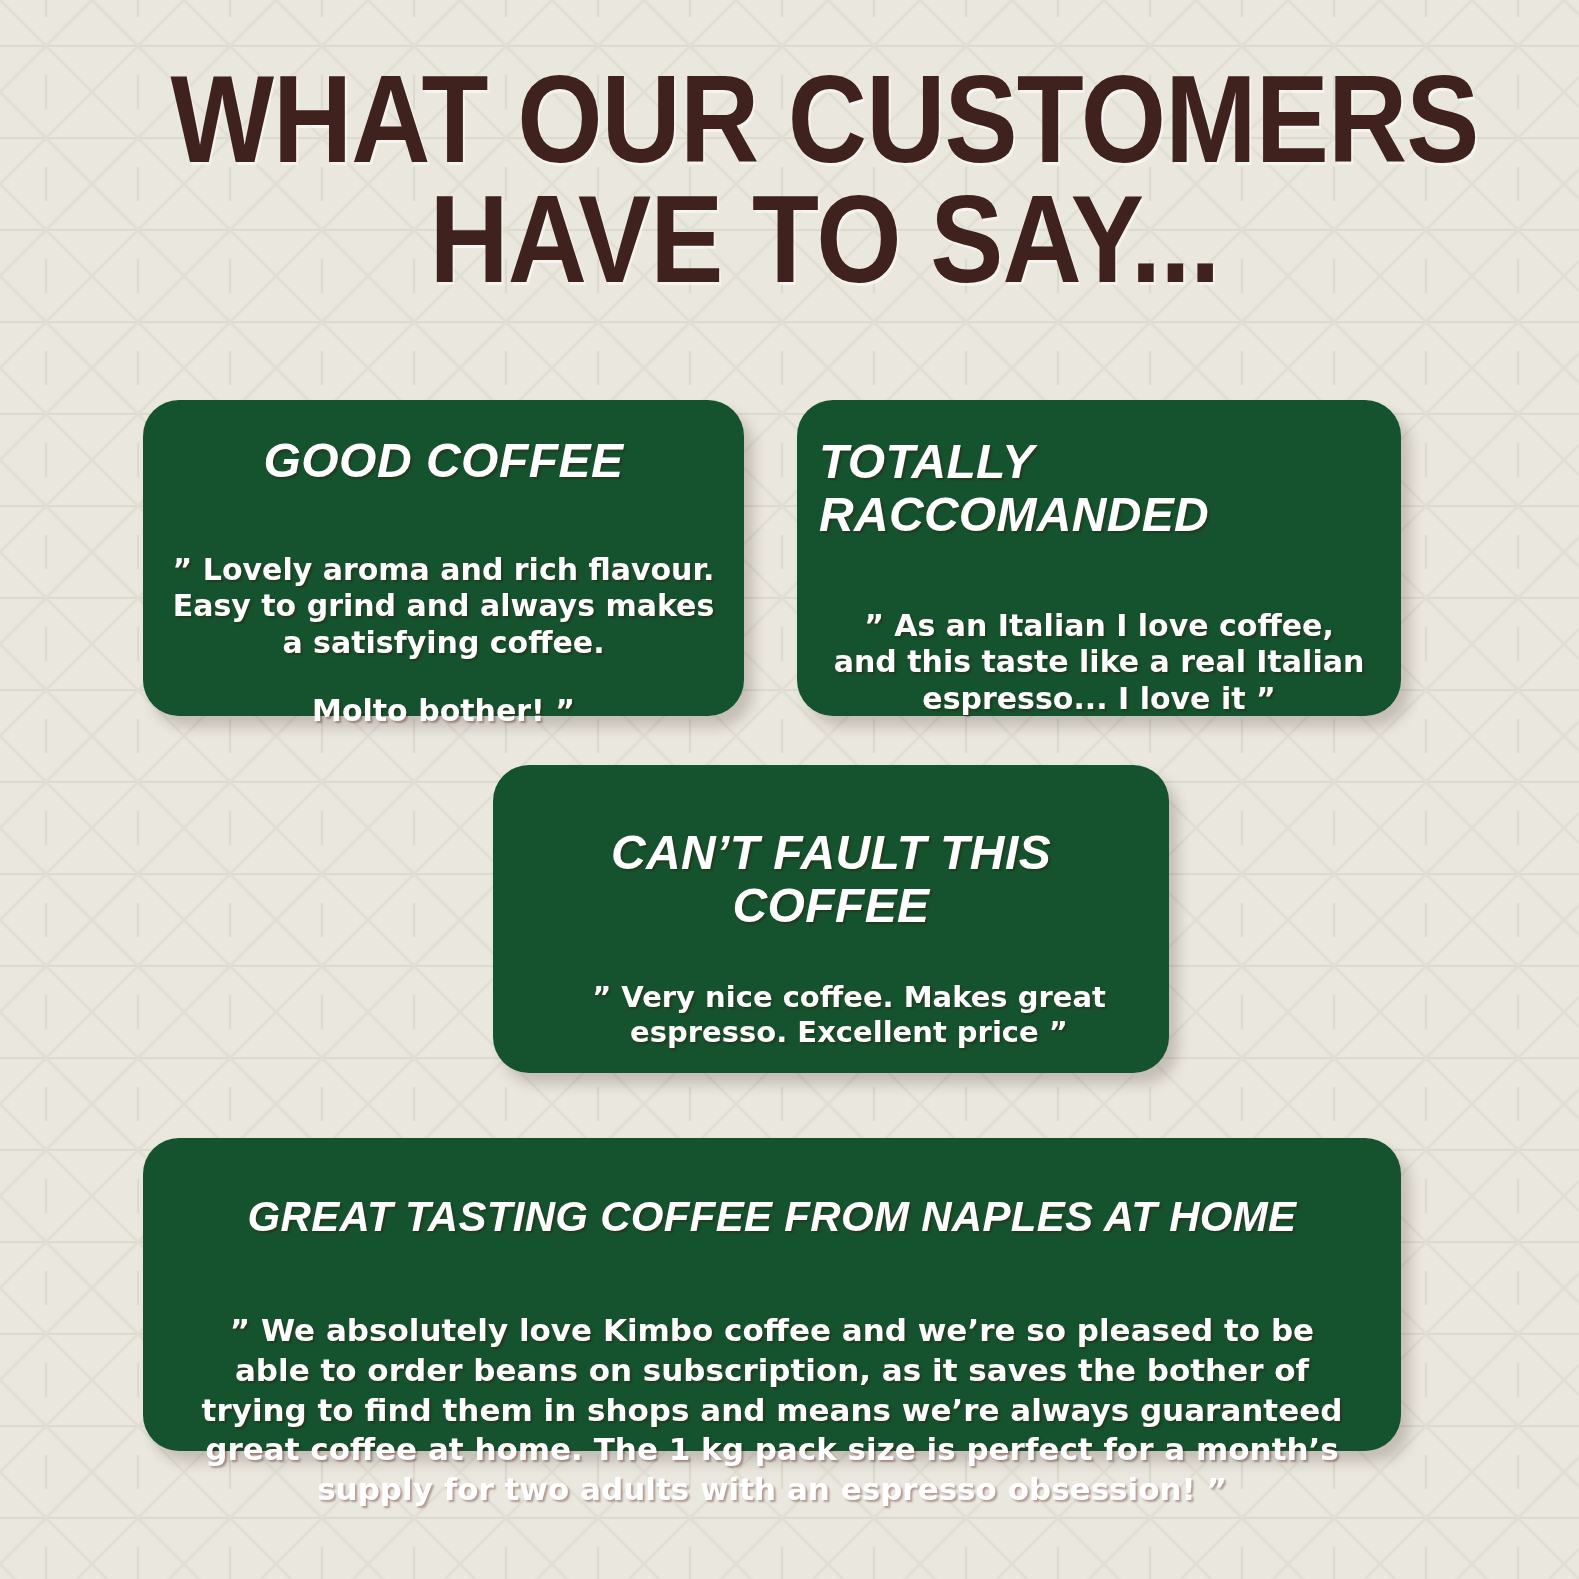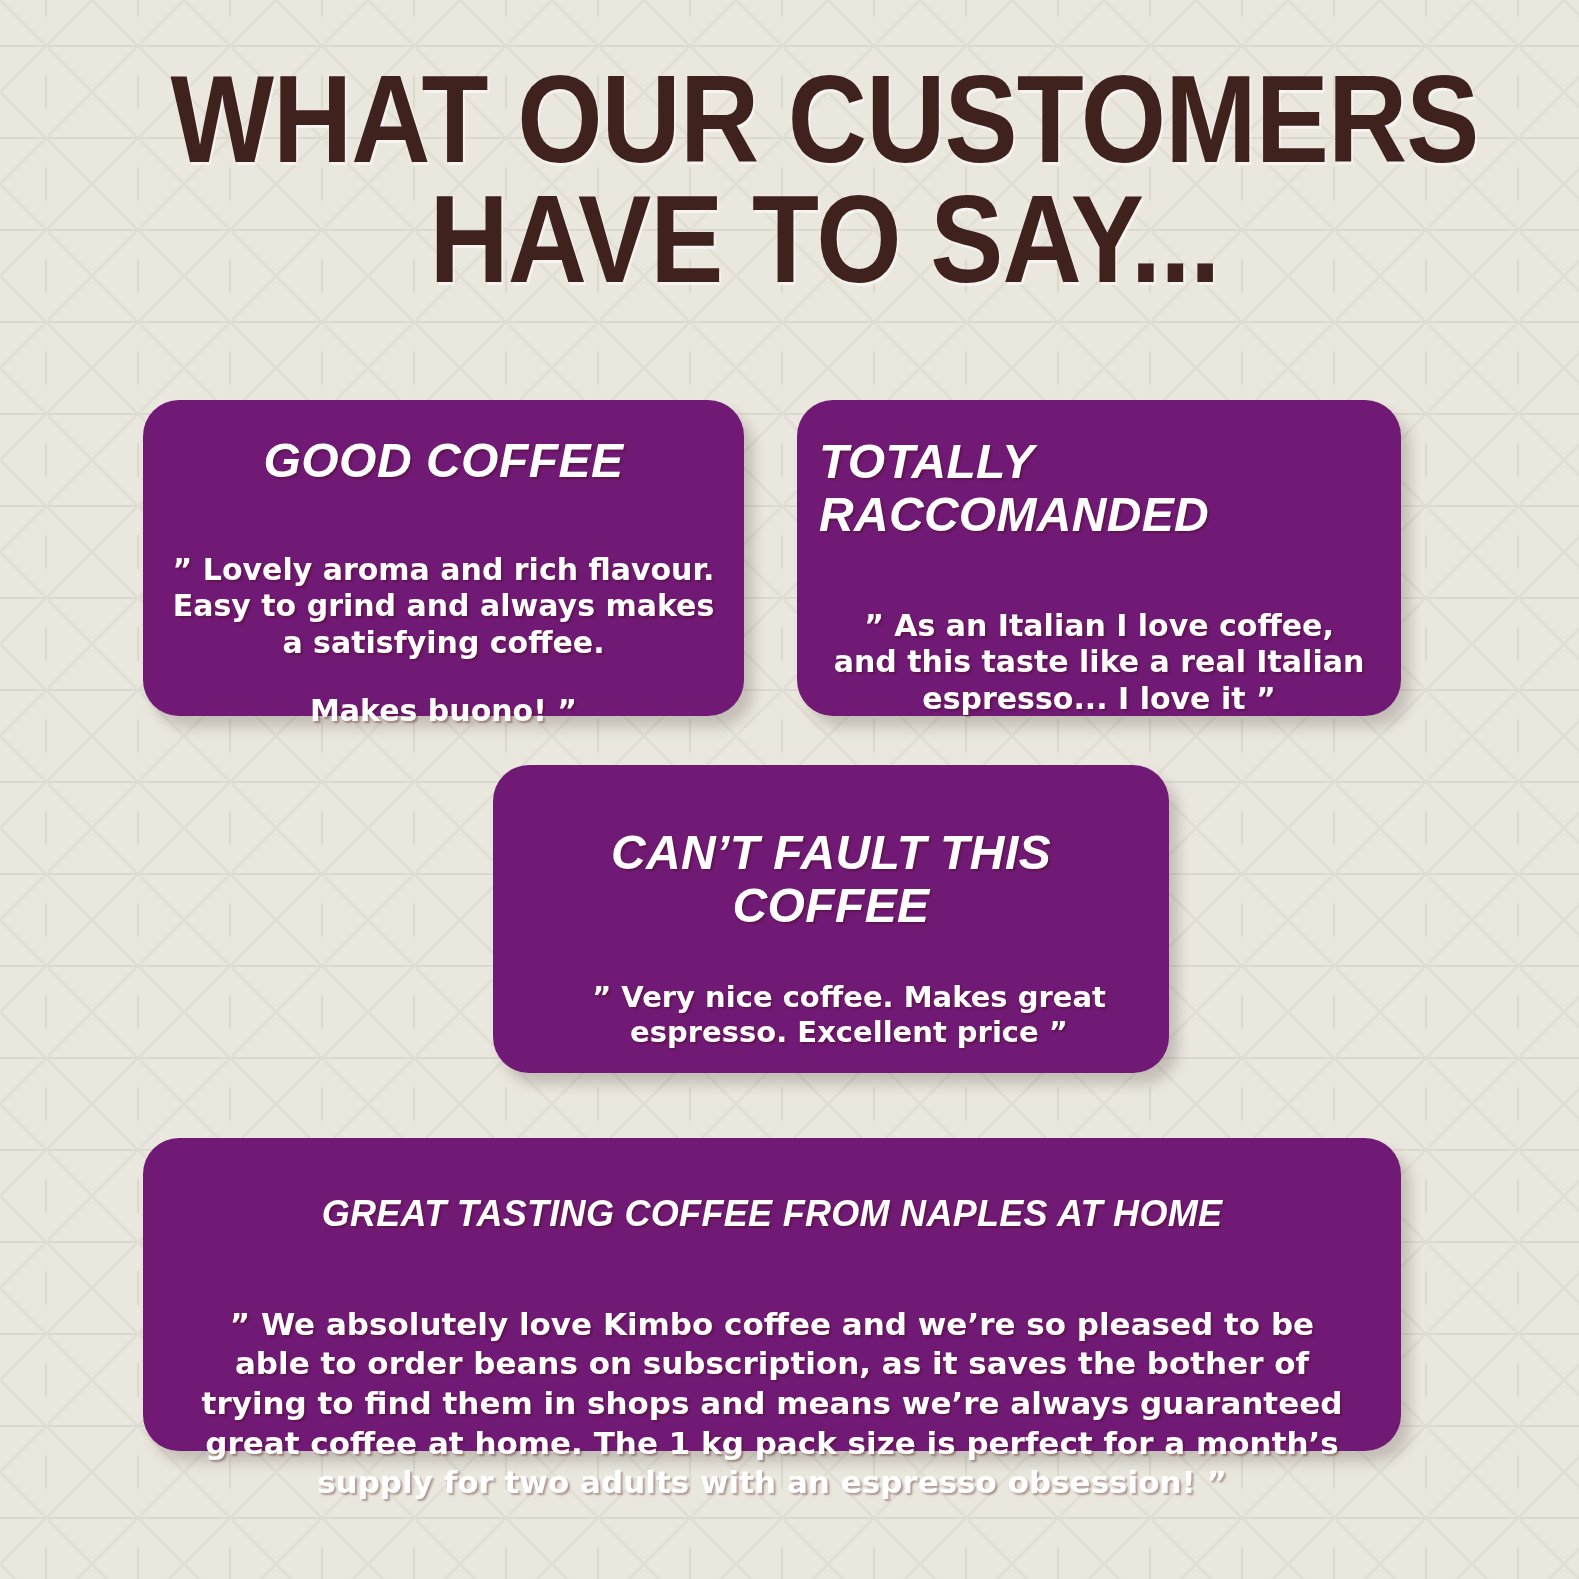--- a/index.html
+++ b/index.html
@@ -42,21 +42,21 @@
     transform:scaleX(0.93) scaleY(1.06);
     transform-origin:center center;
     text-shadow:2px 2px 0 rgba(255,255,255,0.55);
     white-space:nowrap;
   }
   .title-line.second{ margin-top:6px; }
 
   
   .card{
     position:absolute;
-    background:#701a75;
+    background:#14532d;
     border-radius:36px;
     box-sizing:border-box;
     box-shadow:9px 11px 13px rgba(60,45,40,0.22);
   }
   #card-good-coffee        { left:143px;  top:400px;  width:601px;  height:316px; }
   #card-totally-raccomanded{ left:797px;  top:400px;  width:604px;  height:316px; }
   #card-cant-fault         { left:493px;  top:765px;  width:676px;  height:308px; }
   #card-great-tasting      { left:143px;  top:1138px; width:1258px; height:313px; }
 
   .card-heading{
@@ -97,21 +97,21 @@
   
   #card-cant-fault .card-heading{
     text-align:center;font-size:48px;padding:62px 58px 0 58px;letter-spacing:0.4px;
   }
   #card-cant-fault .card-body{
     text-align:center;font-size:29px;padding:18px 60px 0 96px;
   }
 
   
   #card-great-tasting .card-heading{
-    text-align:center;font-size:36px;padding:56px 20px 0 20px;letter-spacing:0.3px;
+    text-align:center;font-size:42px;padding:56px 20px 0 20px;letter-spacing:0.3px;
   }
   #card-great-tasting .card-body{
     text-align:center;font-size:31px;padding:40px 52px 4px 52px;line-height:1.28;
   }
 </style>
 </head>
 <body>
 
 <svg id="bg-pattern" width="1579" height="1579" viewBox="0 0 1579 1579" xmlns="http://www.w3.org/2000/svg" aria-hidden="true">
   <defs>
@@ -144,21 +144,21 @@
 
   <div id="title">
     <span class="title-line">WHAT OUR CUSTOMERS</span>
     <span class="title-line second">HAVE TO SAY...</span>
   </div>
 
   <div class="card" id="card-good-coffee">
     <h2 class="card-heading">GOOD COFFEE</h2>
     <div class="card-body">
       <p class="para">” Lovely aroma and rich flavour. Easy to grind and always makes a satisfying coffee.</p>
-      <p class="para">Makes buono! ”</p>
+      <p class="para">Molto bother! ”</p>
     </div>
   </div>
 
   <div class="card" id="card-totally-raccomanded">
     <h2 class="card-heading">TOTALLY RACCOMANDED</h2>
     <div class="card-body">
       <p class="para">” As an Italian I love coffee, and this taste like a real Italian espresso... I love it ”</p>
     </div>
   </div>
 

